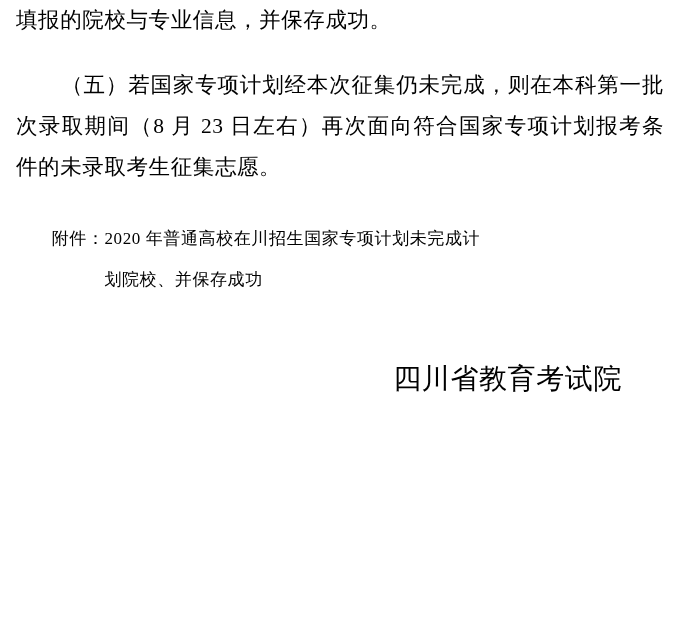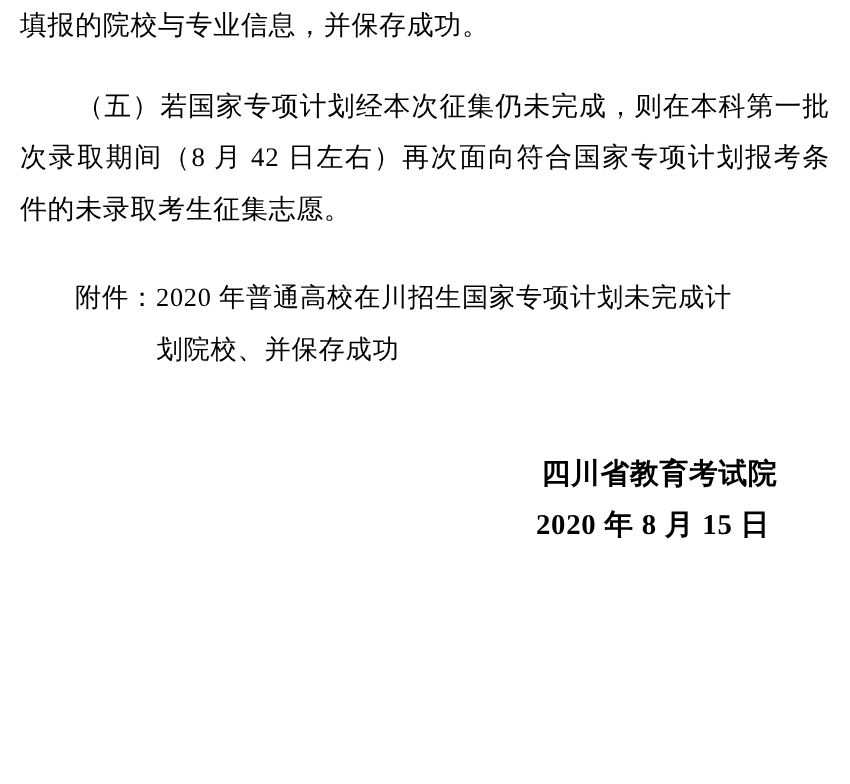--- a/index.html
+++ b/index.html
@@ -33,38 +33,37 @@
     text-indent: 0;
   }
   .para.indent {
     text-indent: 2.1em;
   }
   .spacer-sm { height: 12px; }
   .spacer-md { height: 30px; }
   .spacer-lg { height: 58px; }
 
   .attach-block {
-    font-size: 21px;
+    font-size: 17px;
     line-height: 41px;
     letter-spacing: 0.6px;
   }
   .attach-line1 {
     text-indent: 2.1em;
   }
   .attach-line2 {
     text-indent: 5.2em;
   }
 
   .signature {
     text-align: right;
     padding-right: 42px;
-    font-size: 23px;
+    font-size: 28px;
     line-height: 41px;
     letter-spacing: 0.6px;
-    font-weight: bold;
   }
   .sig-line {
     display: block;
   }
   .sig-date {
     display: block;
     padding-right: 6px;
   }
 </style>
 </head>
@@ -72,29 +71,28 @@
 
 <div class="page">
 
   <div class="para cont">填报的院校与专业信息，并保存成功。</div>
 
   <div class="spacer-sm"></div>
 
 
   <div class="spacer-sm"></div>
 
-  <div class="para indent">（五）若国家专项计划经本次征集仍未完成，则在本科第一批次录取期间（8 月 42 日左右）再次面向符合国家专项计划报考条件的未录取考生征集志愿。</div>
+  <div class="para indent">（五）若国家专项计划经本次征集仍未完成，则在本科第一批次录取期间（8 月 23 日左右）再次面向符合国家专项计划报考条件的未录取考生征集志愿。</div>
 
   <div class="spacer-md"></div>
 
   <div class="attach-block">
     <div class="attach-line1">附件：2020 年普通高校在川招生国家专项计划未完成计</div>
     <div class="attach-line2">划院校、并保存成功</div>
   </div>
 
   <div class="spacer-lg"></div>
 
   <div class="signature">
     <span class="sig-line">四川省教育考试院</span>
-    <span class="sig-date">2020 年 8 月 15 日</span>
   </div>
 
 </div>
 
 </body></html>

